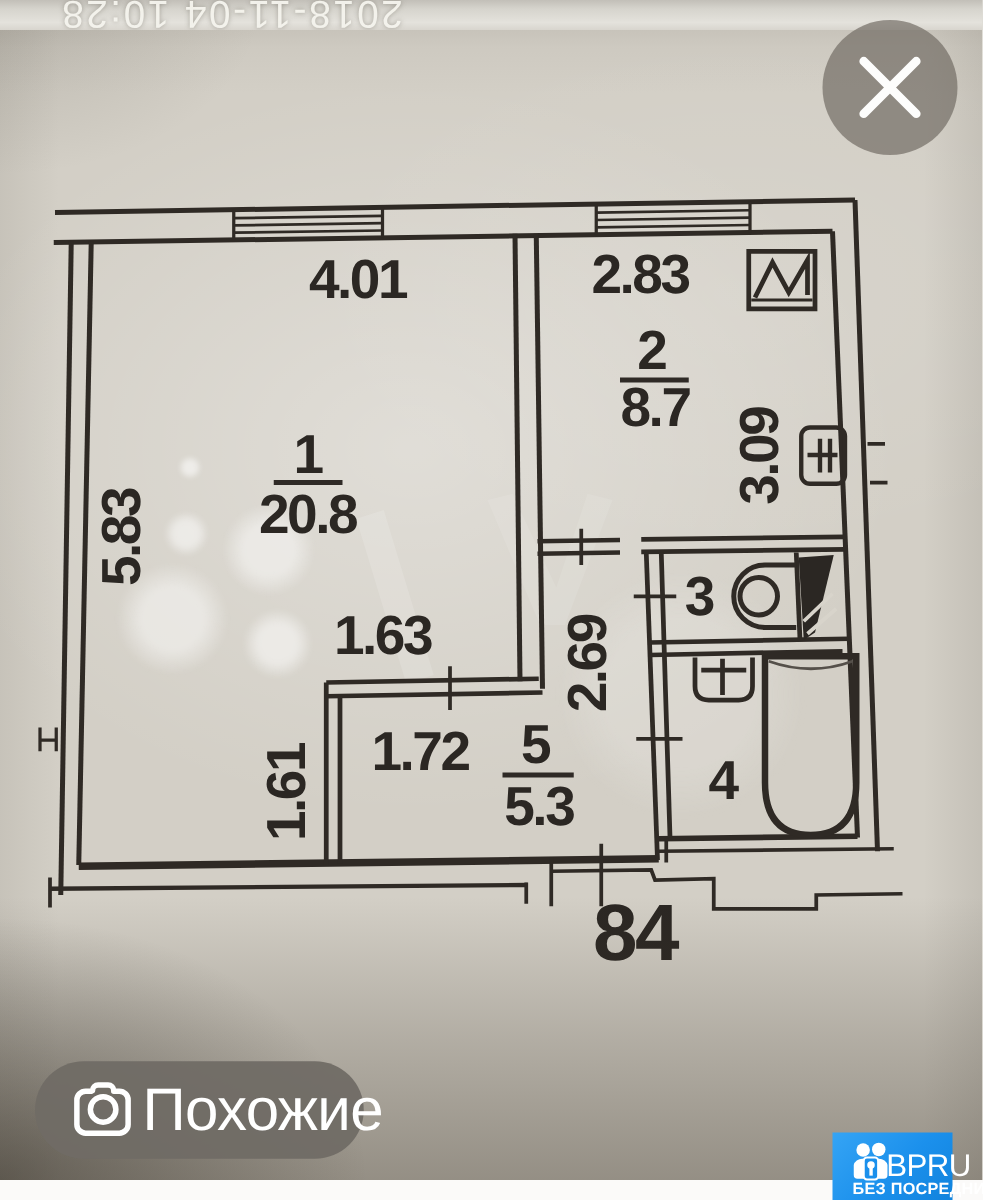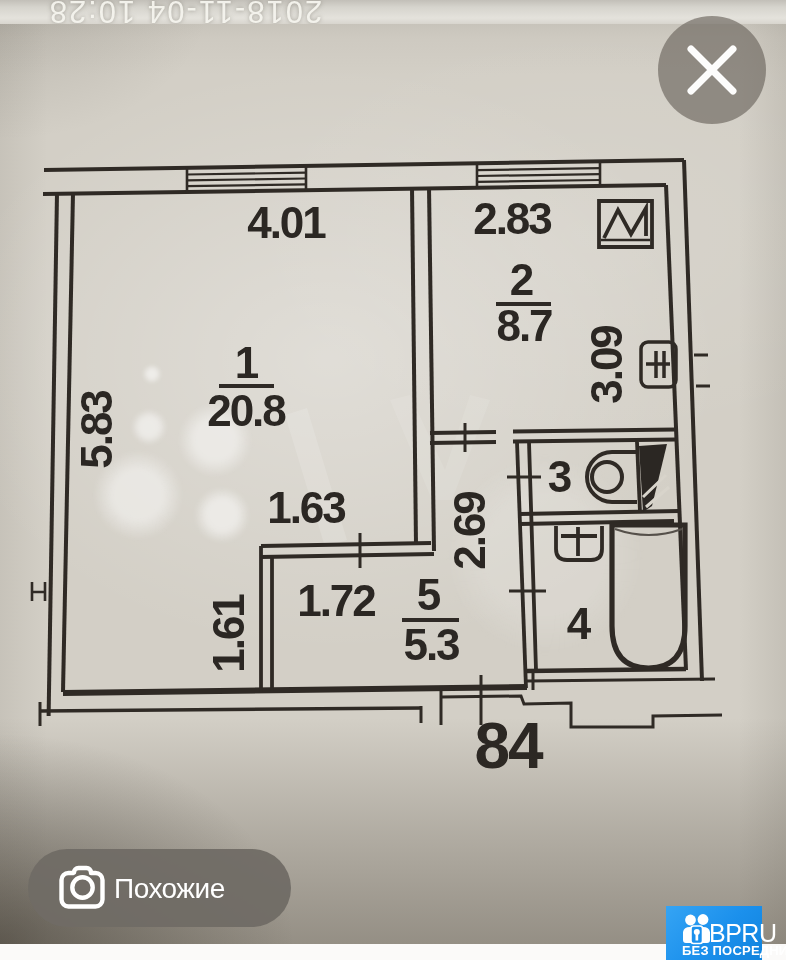--- a/index.html
+++ b/index.html
@@ -19,21 +19,21 @@
   #topstrip{position:absolute;left:0;top:0;width:786px;height:24px;
     background:linear-gradient(180deg,#c2bfb8 0%,#d6d4cd 30%,#e4e2dc 75%,#d8d5ce 100%);overflow:hidden;}
   #stamp{position:absolute;left:40px;top:-9px;width:290px;height:38px;text-align:center;
     transform:rotate(180deg);font-size:31px;letter-spacing:2px;color:rgba(246,244,238,0.95);
     text-shadow:0 0 4px rgba(110,105,95,0.55);}
   #closebtn{position:absolute;left:658px;top:16px;width:108px;height:108px;border-radius:50%;
     background:rgba(108,102,94,0.66);}
   #pill{position:absolute;left:28px;top:849px;width:263px;height:78px;border-radius:39px;
     background:rgba(112,108,101,0.95);}
   #pill .txt{position:absolute;left:86px;top:0px;height:78px;line-height:79px;color:#fff;
-    font-size:28px;letter-spacing:-0.5px;}
+    font-size:48px;letter-spacing:-0.5px;}
   #whitestrip{position:absolute;left:0;top:944px;width:786px;height:16px;background:#fbfaf9;}
   #bpru{position:absolute;left:666px;top:906px;width:96px;height:54px;
     background:linear-gradient(135deg,#35a4f4 0%,#1b90ec 55%,#1183dd 100%);}
   #bpru .big{position:absolute;left:43px;top:15px;font-size:25px;line-height:1;color:#fff;
     letter-spacing:-0.5px;font-weight:400;}
   #bpru .small{position:absolute;left:16px;top:38px;font-size:13px;line-height:1;color:#fff;
     letter-spacing:0.2px;font-weight:700;white-space:nowrap;}
   #watermark{position:absolute;left:0;top:0;width:786px;height:944px;
     background:
       radial-gradient(circle 9px  at 152px 374px, rgba(255,255,255,0.55) 60%, rgba(255,255,255,0) 100%),

